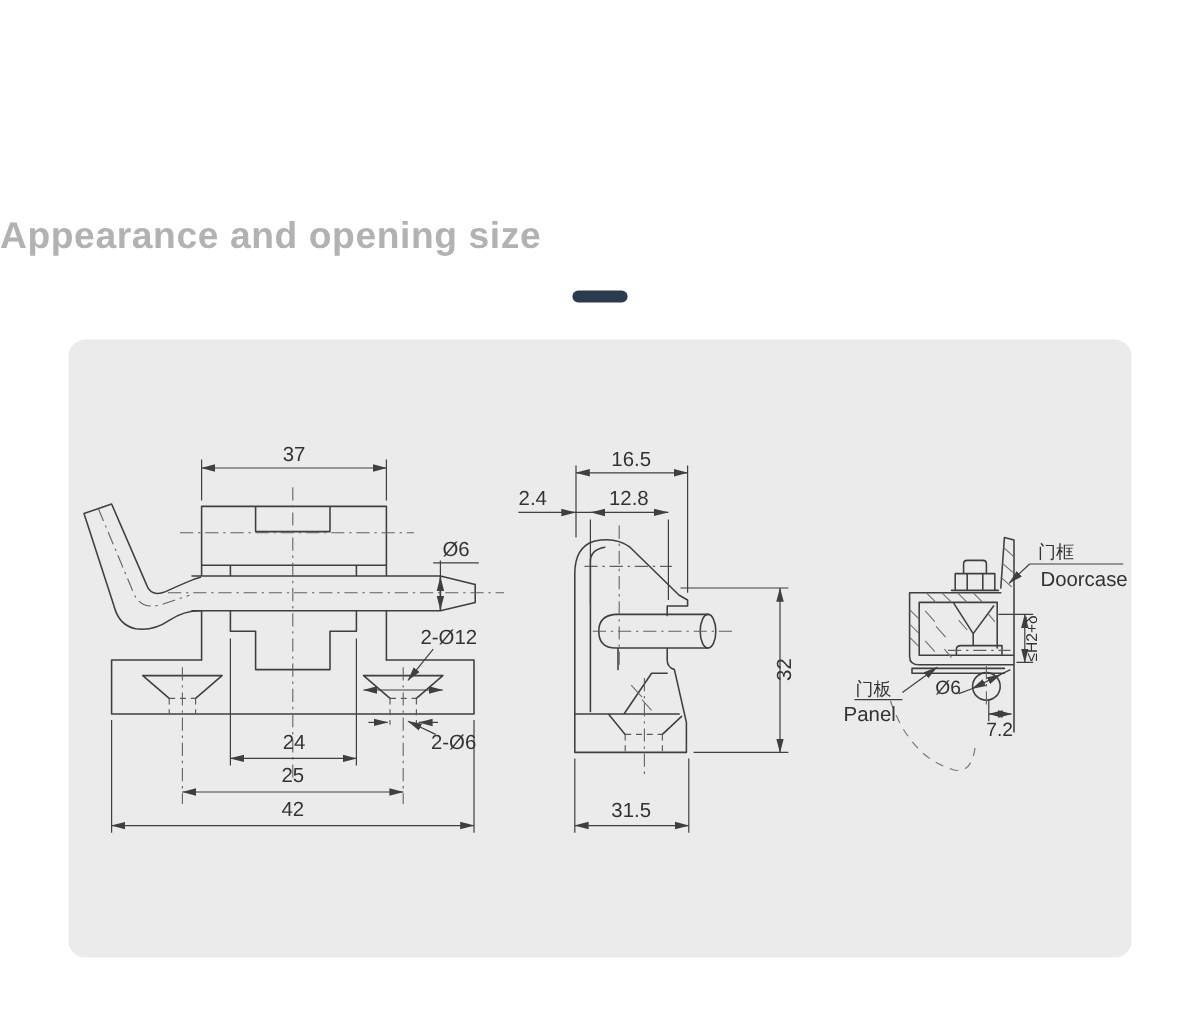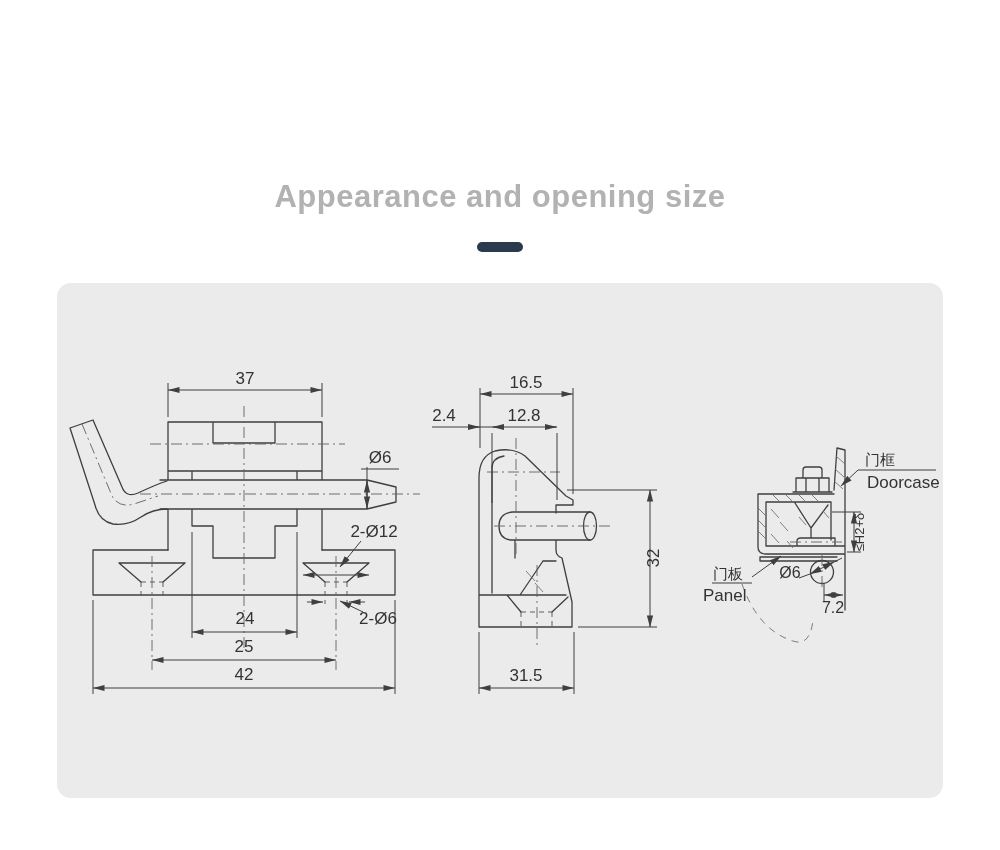--- a/index.html
+++ b/index.html
@@ -2,21 +2,21 @@
 <html style="--accent_color: #2b3b4e; --panel_color: #ebebeb; --line_color: #3f3f3f; --title_color: #b2b2b2; --dim_text_color: #333333;"><head>
 <meta charset="utf-8">
 <style>
   html,body{margin:0;padding:0;}
   body{
     width:1000px;height:850px;position:relative;overflow:hidden;
     background:#ffffff;font-family:"Liberation Sans",sans-serif;
   }
   .title{
     position:absolute;left:0;top:178px;width:1000px;margin:0;
-    text-align:center;font-size:31px;line-height:38px;font-weight:600;
+    text-align:left;font-size:31px;line-height:38px;font-weight:600;
     color:var(--title_color,#b2b2b2);letter-spacing:.5px;
   }
   .accent-dash{
     position:absolute;left:477px;top:242px;width:46px;height:10px;
     border-radius:5px;background:var(--accent_color,#2b3b4e);
   }
   .panel{
     position:absolute;left:57px;top:283px;width:886px;height:515px;
     border-radius:14px;background:var(--panel_color,#ebebeb);
   }

